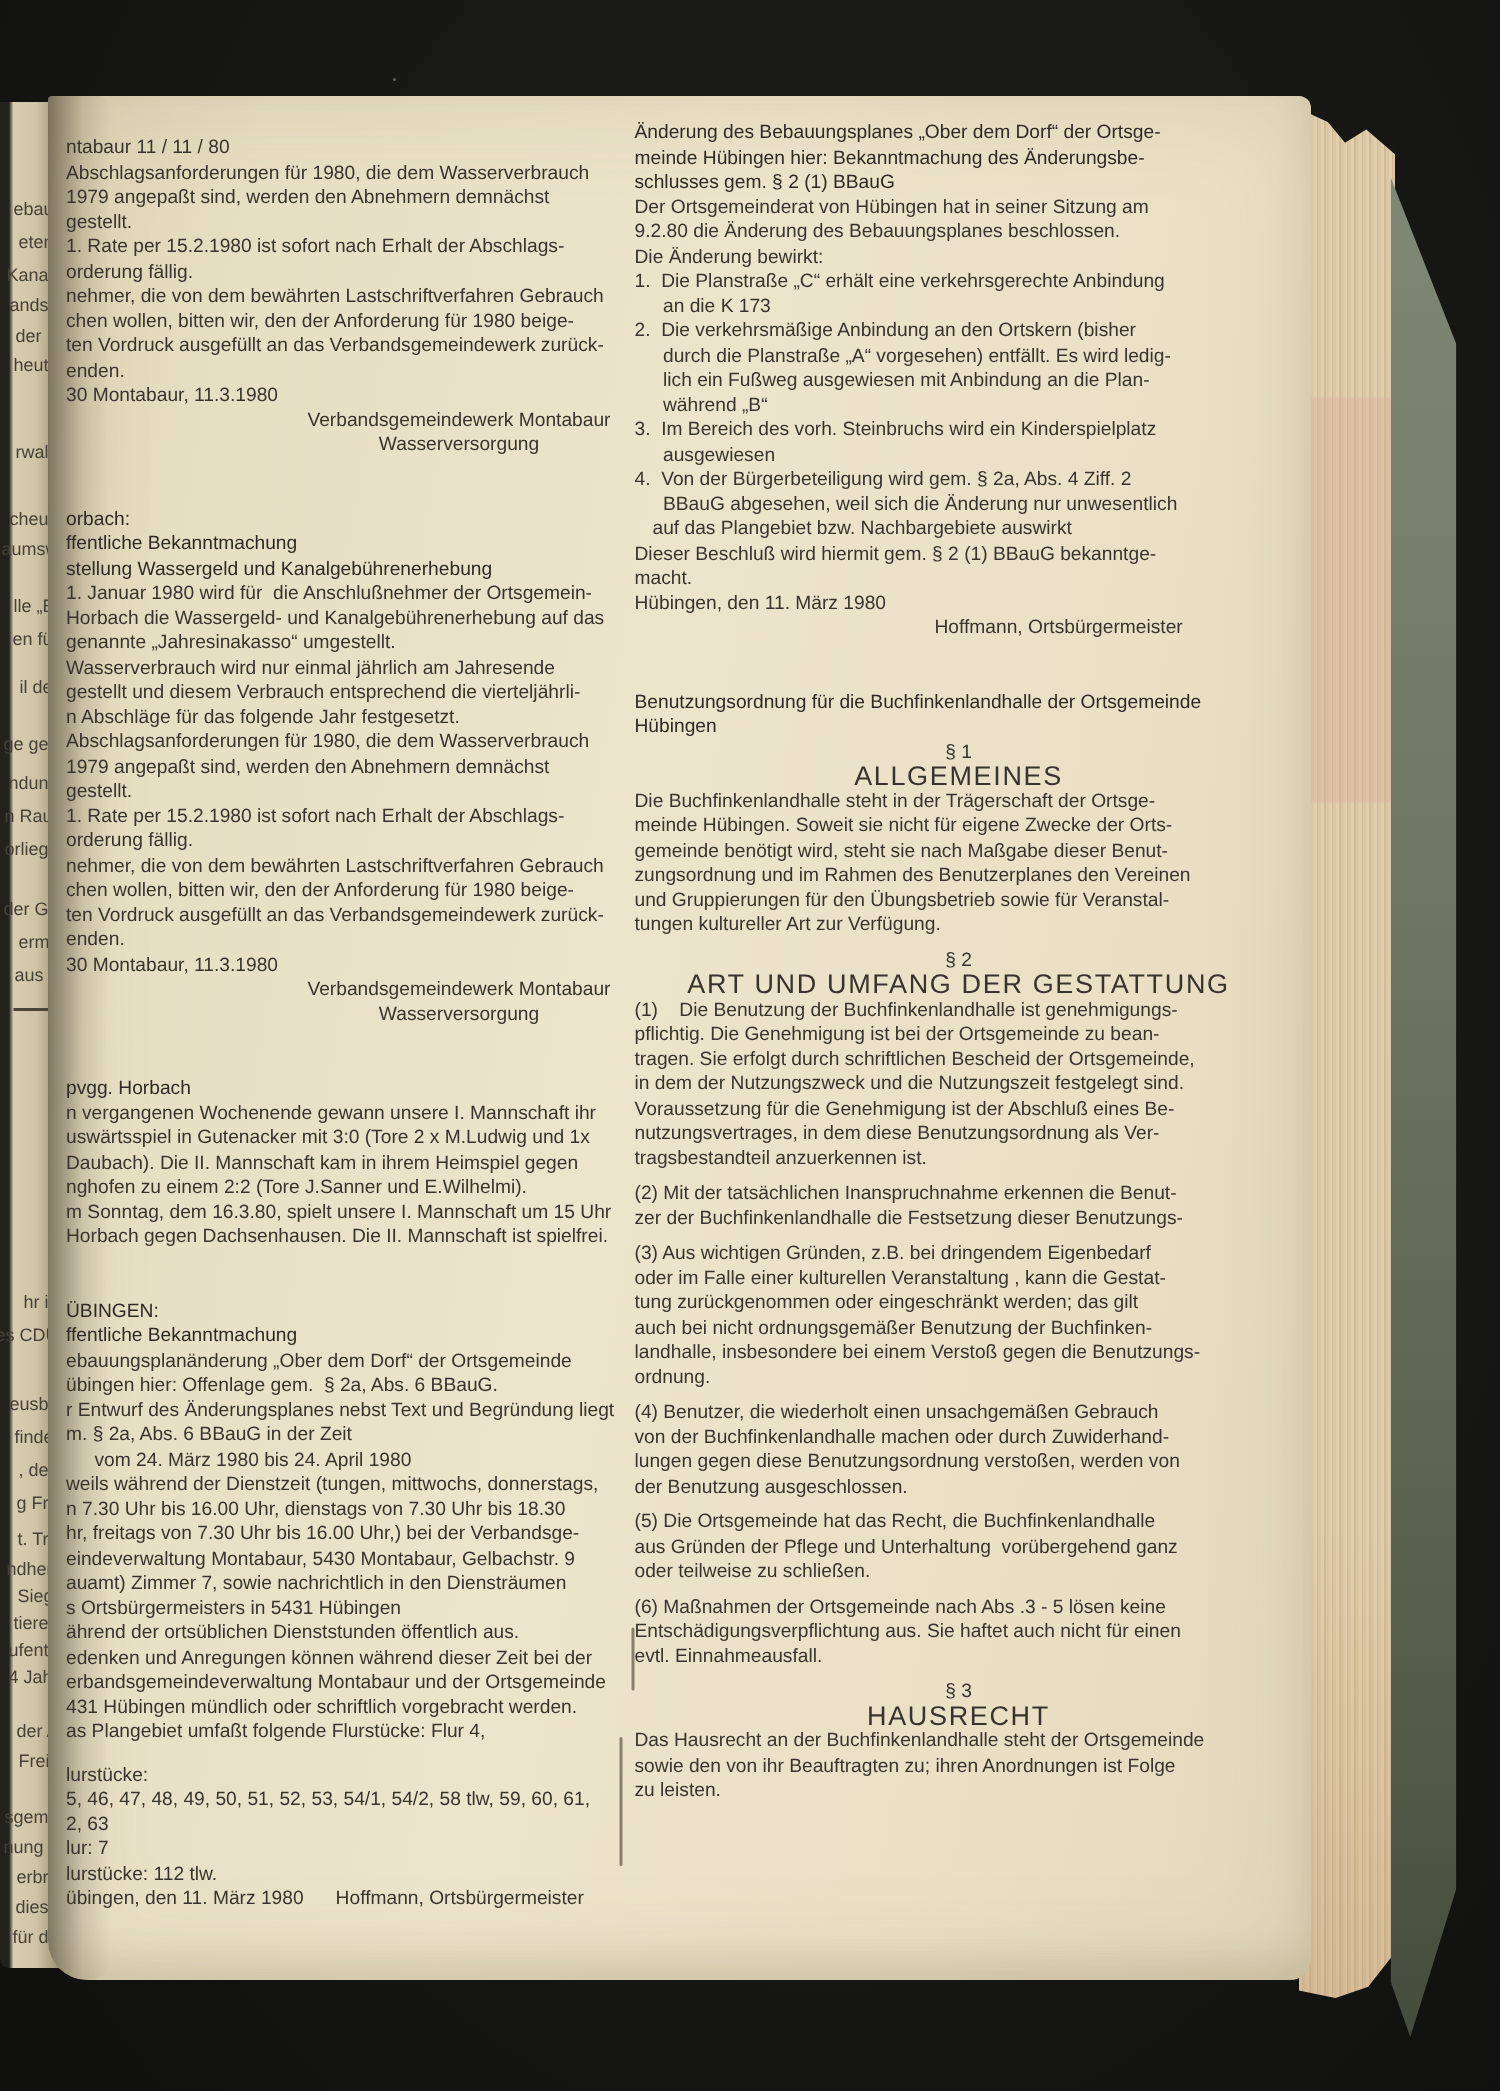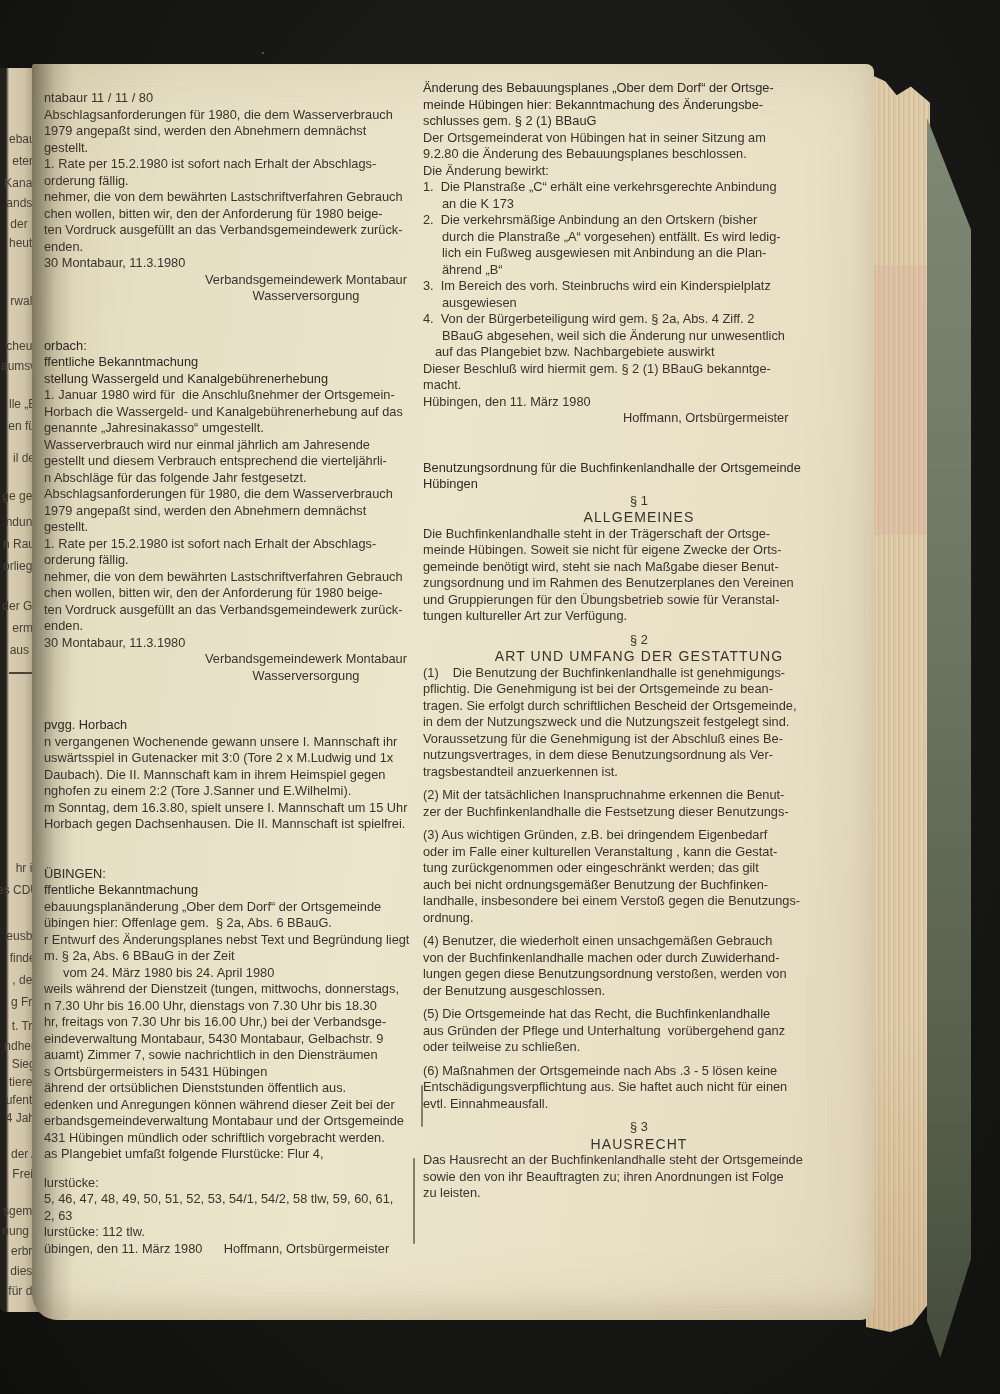--- a/index.html
+++ b/index.html
@@ -49,21 +49,21 @@
     clip-path:polygon(0 0,100% 9%,100% 92%,30% 100%,0 97%);
   }
 
   
   .col{position:absolute;color:#38342c;font-size:12.8px;line-height:16.5px;}
   .col-left{left:12px;top:26px;width:392px;}
   .col-right{left:391px;top:16px;width:432px;}
   .line{white-space:pre;min-height:16.5px;}
   .bold{font-weight:normal;color:#2e2a23;}
   .center{text-align:center;}
-  .caps{text-align:center;letter-spacing:1.1px;font-size:14px;}
+  .caps{text-align:center;letter-spacing:1.1px;font-size:18px;}
   .ind1{padding-left:19px;}
   .ind2{padding-left:12px;}
   .sig{padding-left:200px;}
   .cblk{width:320px;margin-left:102px;text-align:center;}
   .gap8{margin-top:7px;}
   .gap14{margin-top:12px;}
   .section + .section{margin-top:33px;}
 
   
   .ink{position:absolute;width:2px;background:rgba(70,62,48,.6);border-radius:1px;}
@@ -195,38 +195,39 @@
           <div class="line ">auamt) Zimmer 7, sowie nachrichtlich in den Diensträumen</div>
           <div class="line ">s Ortsbürgermeisters in 5431 Hübingen</div>
           <div class="line ">ährend der ortsüblichen Dienststunden öffentlich aus.</div>
           <div class="line ">edenken und Anregungen können während dieser Zeit bei der</div>
           <div class="line ">erbandsgemeindeverwaltung Montabaur und der Ortsgemeinde</div>
           <div class="line ">431 Hübingen mündlich oder schriftlich vorgebracht werden.</div>
           <div class="line ">as Plangebiet umfaßt folgende Flurstücke: Flur 4,</div>
           <div class="line gap14">lurstücke:</div>
           <div class="line ">5, 46, 47, 48, 49, 50, 51, 52, 53, 54/1, 54/2, 58 tlw, 59, 60, 61,</div>
           <div class="line ">2, 63</div>
+          <div class="line ">lur: 7</div>
           <div class="line ">lurstücke: 112 tlw.</div>
           <div class="line ">übingen, den 11. März 1980      Hoffmann, Ortsbürgermeister</div>
         </div>
       </div>
     <div class="col col-right">
         <div class="section">
           <div class="line bold">Änderung des Bebauungsplanes „Ober dem Dorf“ der Ortsge-</div>
           <div class="line bold">meinde Hübingen hier: Bekanntmachung des Änderungsbe-</div>
           <div class="line bold">schlusses gem. § 2 (1) BBauG</div>
           <div class="line ">Der Ortsgemeinderat von Hübingen hat in seiner Sitzung am</div>
           <div class="line ">9.2.80 die Änderung des Bebauungsplanes beschlossen.</div>
           <div class="line ">Die Änderung bewirkt:</div>
           <div class="line ">1.  Die Planstraße „C“ erhält eine verkehrsgerechte Anbindung</div>
           <div class="line ind1">an die K 173</div>
           <div class="line ">2.  Die verkehrsmäßige Anbindung an den Ortskern (bisher</div>
           <div class="line ind1">durch die Planstraße „A“ vorgesehen) entfällt. Es wird ledig-</div>
           <div class="line ind1">lich ein Fußweg ausgewiesen mit Anbindung an die Plan-</div>
-          <div class="line ind1">ährend „B“</div>
+          <div class="line ind1">während „B“</div>
           <div class="line ">3.  Im Bereich des vorh. Steinbruchs wird ein Kinderspielplatz</div>
           <div class="line ind1">ausgewiesen</div>
           <div class="line ">4.  Von der Bürgerbeteiligung wird gem. § 2a, Abs. 4 Ziff. 2</div>
           <div class="line ind1">BBauG abgesehen, weil sich die Änderung nur unwesentlich</div>
           <div class="line ind2">auf das Plangebiet bzw. Nachbargebiete auswirkt</div>
           <div class="line ">Dieser Beschluß wird hiermit gem. § 2 (1) BBauG bekanntge-</div>
           <div class="line ">macht.</div>
           <div class="line ">Hübingen, den 11. März 1980</div>
           <div class="line sig">Hoffmann, Ortsbürgermeister</div>
         </div>

